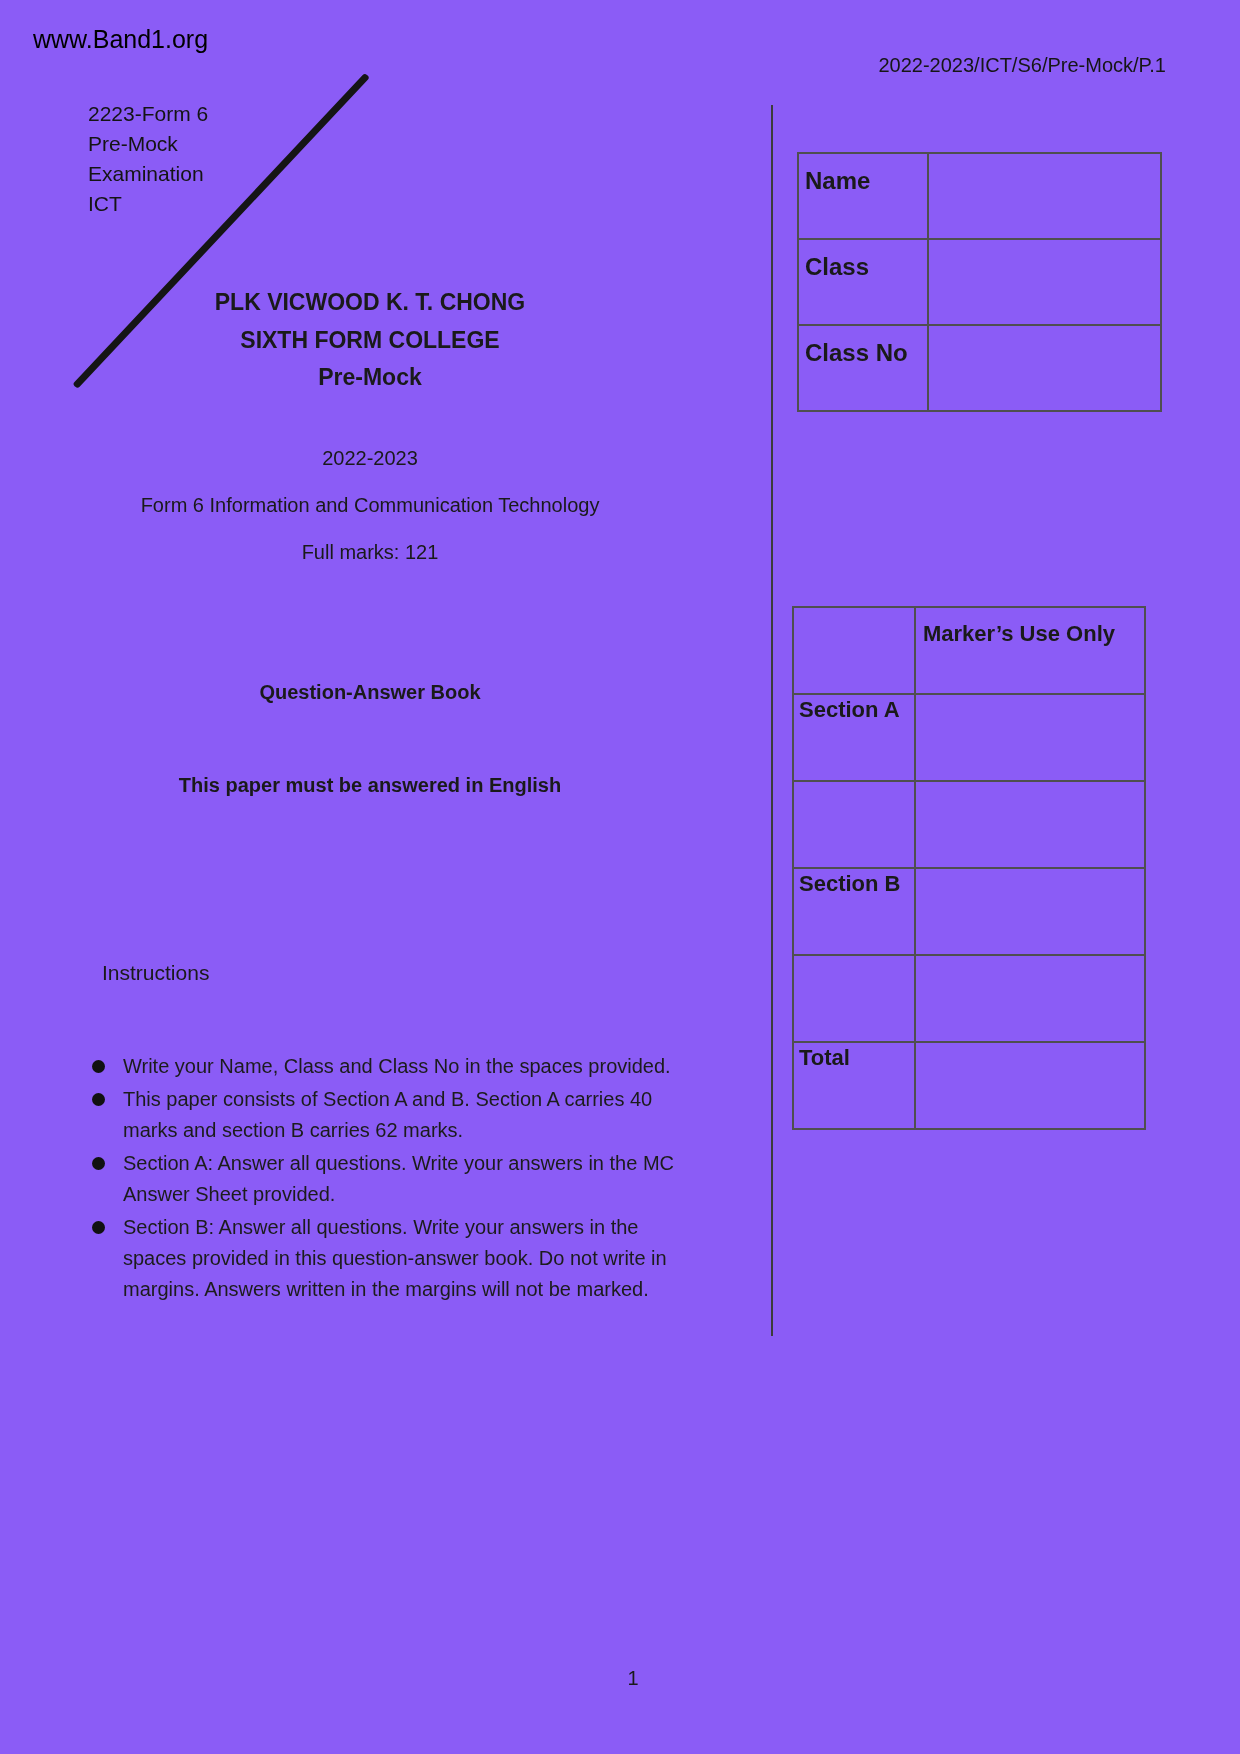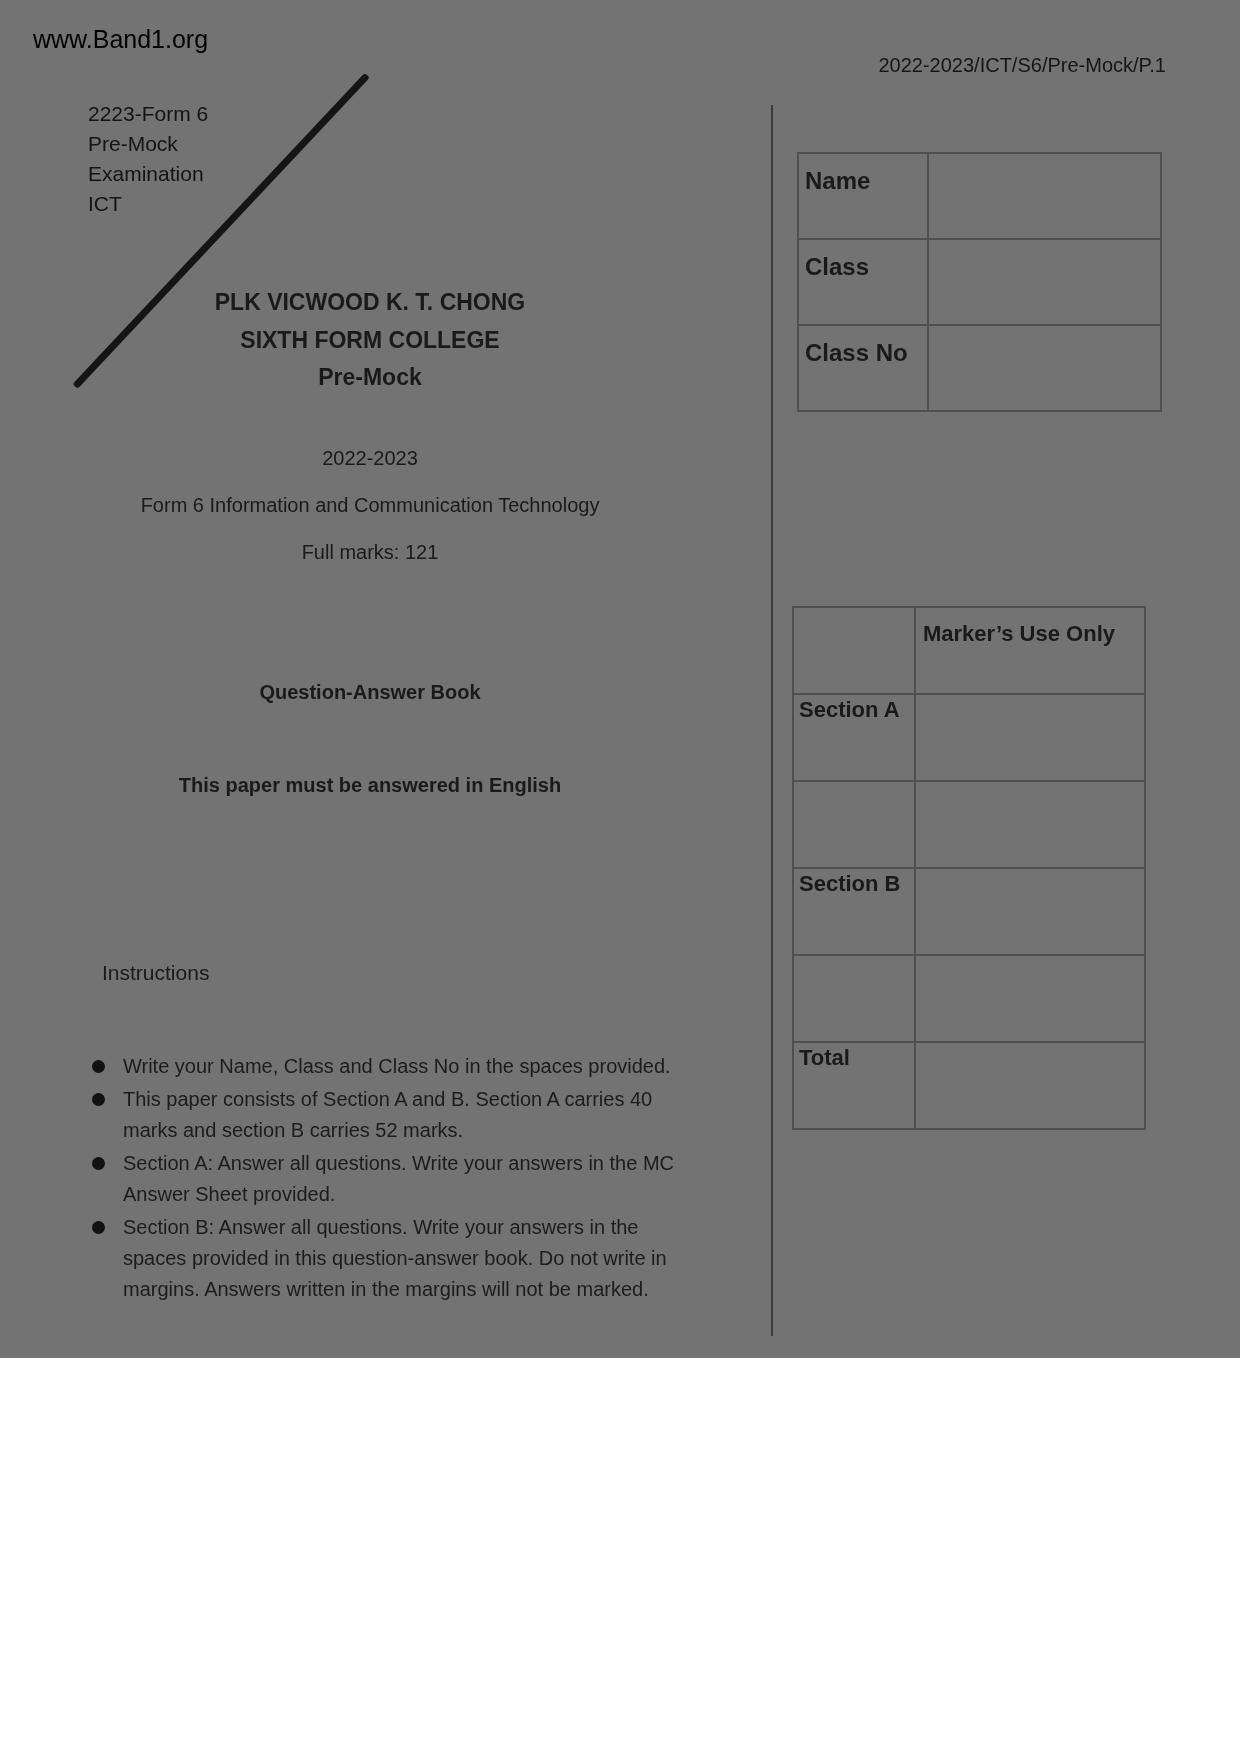--- a/index.html
+++ b/index.html
@@ -1,17 +1,17 @@
 <!DOCTYPE html>
 <html><head>
 <meta charset="utf-8">
 <style>
   html,body{margin:0;padding:0;background:#ffffff;}
   .page{
-    position:relative;width:1240px;height:1358px;background:#737373;
+    position:relative;width:1240px;height:1754px;background:#8b5cf6;
     font-family:"Liberation Sans", sans-serif;color:#1a1a1a;overflow:hidden;
   }
   .watermark{position:absolute;left:33px;top:25px;font-size:25px;color:#000;}
   .doc-code{position:absolute;top:54px;right:74px;font-size:20px;color:#161616;}
   .exam-label{position:absolute;left:88px;top:99px;font-size:21px;line-height:30px;color:#141414;}
   .diag-line{
     position:absolute;left:75px;top:383px;width:427px;height:7px;background:#151515;
     transform:rotate(-46.8deg);transform-origin:0 50%;border-radius:3px;
   }
   .center-line{position:absolute;left:80px;width:580px;text-align:center;}
@@ -124,21 +124,21 @@
       <div class="bullet">
         <span class="dot"></span>
         <div class="bullet-text">
           <div>Write your Name, Class and Class No in the spaces provided.</div>
         </div>
       </div>
       <div class="bullet">
         <span class="dot"></span>
         <div class="bullet-text">
           <div>This paper consists of Section A and B. Section A carries 40</div>
-          <div>marks and section B carries 52 marks.</div>
+          <div>marks and section B carries 62 marks.</div>
         </div>
       </div>
       <div class="bullet">
         <span class="dot"></span>
         <div class="bullet-text">
           <div>Section A: Answer all questions. Write your answers in the MC</div>
           <div>Answer Sheet provided.</div>
         </div>
       </div>
       <div class="bullet">

